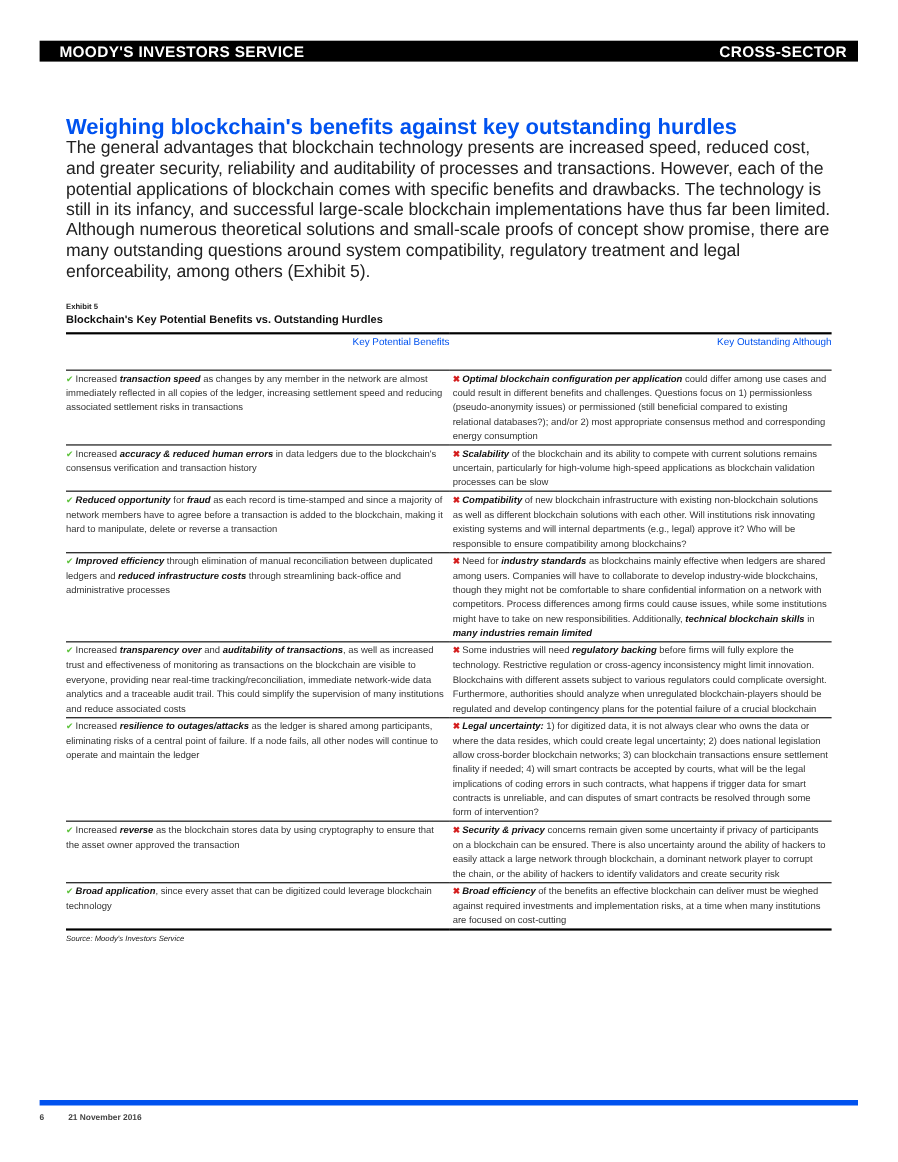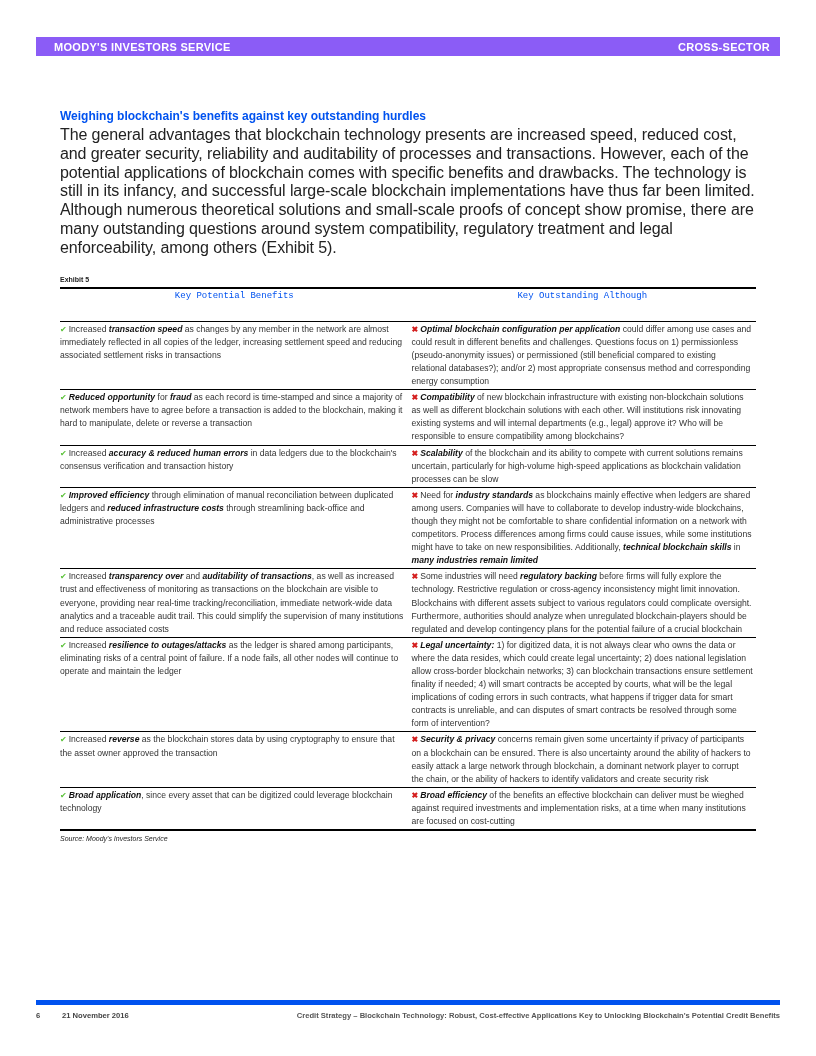--- a/index.html
+++ b/index.html
@@ -2,43 +2,43 @@
 <html><head>
   <meta charset="utf-8">
   <style>
     html, body { margin: 0; padding: 0; background: #ffffff; }
     body {
       width: 816px; height: 1056px; position: relative; overflow: hidden;
       font-family: "Liberation Sans", sans-serif; color: #1a1a1a;
     }
     .topbar {
       position: absolute; left: 36px; top: 37px; width: 744px; height: 19px;
-      background: #8b5cf6; color: #ffffff;
-      font-size: 11px; font-weight: bold; letter-spacing: 0.3px;
+      background: #000000; color: #ffffff;
+      font-size: 14px; font-weight: bold; letter-spacing: 0.3px;
       display: flex; align-items: center; justify-content: space-between;
       padding: 0 10px 0 18px; box-sizing: border-box;
     }
     .content { position: absolute; left: 60px; top: 106px; width: 695px; }
     h1 {
-      margin: 0; font-size: 12px; font-weight: bold; color: #0052ef; line-height: 20px;
+      margin: 0; font-size: 20px; font-weight: bold; color: #0052ef; line-height: 20px;
     }
     .intro {
       margin: 0; font-size: 16px; line-height: 18.8px; color: #222;
       letter-spacing: -0.1px;
     }
     .exhibit-label { margin-top: 17px; font-size: 7px; font-weight: bold; color: #222; line-height: 9px; }
     .exhibit-title { font-size: 10px; font-weight: bold; color: #111; line-height: 14px; margin-top: 1px; }
     table.ex {
       width: 696px; border-collapse: collapse; margin-top: 3px;
       border-top: 2px solid #000; border-bottom: 2px solid #000;
       font-size: 8.6px; line-height: 13.1px; color: #333;
     }
     table.ex th {
-      color: #0052ef; font-weight: normal; font-size: 9px; text-align: center;
-      padding: 1px 0 18px 0; border-bottom: 1px solid #000; height: 11px; font-family: Liberation Mono, monospace;
+      color: #0052ef; font-weight: normal; font-size: 9px; text-align: right;
+      padding: 1px 0 18px 0; border-bottom: 1px solid #000; height: 11px;
     }
     table.ex td {
       vertical-align: top; padding: 1px 3px 1px 0; border-bottom: 1px solid #000;
     }
     table.ex td.ben { width: 347px; }
     table.ex td.hur { padding-left: 3px; width: 343px; }
     .check { color: #5cc23a; font-size: 8px; margin-right: 2px; }
     .cross { color: #d41e1e; font-size: 8px; margin-right: 2px; font-weight: bold; }
     b { color: #111; font-style: italic; }
     .source { margin-top: 4px; font-size: 7px; font-style: italic; color: #222; }
@@ -59,40 +59,41 @@
 <div class="topbar">
   <span>MOODY'S INVESTORS SERVICE</span>
   <span>CROSS-SECTOR</span>
 </div>
 
 <div class="content">
   <h1>Weighing blockchain's benefits against key outstanding hurdles</h1>
   <p class="intro">The general advantages that blockchain technology presents are increased speed, reduced cost, and greater security, reliability and auditability of processes and transactions. However, each of the potential applications of blockchain comes with specific benefits and drawbacks. The technology is still in its infancy, and successful large-scale blockchain implementations have thus far been limited. Although numerous theoretical solutions and small-scale proofs of concept show promise, there are many outstanding questions around system compatibility, regulatory treatment and legal enforceability, among others (Exhibit 5).</p>
 
   <div class="exhibit-label">Exhibit 5</div>
+  <div class="exhibit-title">Blockchain's Key Potential Benefits vs. Outstanding Hurdles</div>
 
   <table class="ex">
     <thead>
       <tr>
         <th>Key Potential Benefits</th>
         <th>Key Outstanding Although</th>
       </tr>
     </thead>
     <tbody id="table-body">
         <tr>
           <td class="ben"><span class="check">✔</span><span>Increased </span><b>transaction speed</b><span> as changes by any member in the network are almost immediately reflected in all copies of the ledger, increasing settlement speed and reducing associated settlement risks in transactions</span></td>
           <td class="hur"><span class="cross">✖</span><b>Optimal blockchain configuration per application</b><span> could differ among use cases and could result in different benefits and challenges. Questions focus on 1) permissionless (pseudo-anonymity issues) or permissioned (still beneficial compared to existing relational databases?); and/or 2) most appropriate consensus method and corresponding energy consumption</span></td>
         </tr>
         <tr>
+          <td class="ben"><span class="check">✔</span><span>Increased </span><b>accuracy &amp; reduced human errors</b><span> in data ledgers due to the blockchain's consensus verification and transaction history</span></td>
+          <td class="hur"><span class="cross">✖</span><b>Scalability</b><span> of the blockchain and its ability to compete with current solutions remains uncertain, particularly for high-volume high-speed applications as blockchain validation processes can be slow</span></td>
+        </tr>
+        <tr>
           <td class="ben"><span class="check">✔</span><b>Reduced opportunity</b><span> for </span><b>fraud</b><span> as each record is time-stamped and since a majority of network members have to agree before a transaction is added to the blockchain, making it hard to manipulate, delete or reverse a transaction</span></td>
           <td class="hur"><span class="cross">✖</span><b>Compatibility</b><span> of new blockchain infrastructure with existing non-blockchain solutions as well as different blockchain solutions with each other. Will institutions risk innovating existing systems and will internal departments (e.g., legal) approve it? Who will be responsible to ensure compatibility among blockchains?</span></td>
-        </tr>
-        <tr>
-          <td class="ben"><span class="check">✔</span><span>Increased </span><b>accuracy &amp; reduced human errors</b><span> in data ledgers due to the blockchain's consensus verification and transaction history</span></td>
-          <td class="hur"><span class="cross">✖</span><b>Scalability</b><span> of the blockchain and its ability to compete with current solutions remains uncertain, particularly for high-volume high-speed applications as blockchain validation processes can be slow</span></td>
         </tr>
         <tr>
           <td class="ben"><span class="check">✔</span><b>Improved efficiency</b><span> through elimination of manual reconciliation between duplicated ledgers and </span><b>reduced infrastructure costs</b><span> through streamlining back-office and administrative processes</span></td>
           <td class="hur"><span class="cross">✖</span><span>Need for </span><b>industry standards</b><span> as blockchains mainly effective when ledgers are shared among users. Companies will have to collaborate to develop industry-wide blockchains, though they might not be comfortable to share confidential information on a network with competitors. Process differences among firms could cause issues, while some institutions might have to take on new responsibilities. Additionally, </span><b>technical blockchain skills</b><span> in </span><b>many industries remain limited</b></td>
         </tr>
         <tr>
           <td class="ben"><span class="check">✔</span><span>Increased </span><b>transparency over</b><span> and </span><b>auditability of transactions</b><span>, as well as increased trust and effectiveness of monitoring as transactions on the blockchain are visible to everyone, providing near real-time tracking/reconciliation, immediate network-wide data analytics and a traceable audit trail. This could simplify the supervision of many institutions and reduce associated costs</span></td>
           <td class="hur"><span class="cross">✖</span><span>Some industries will need </span><b>regulatory backing</b><span> before firms will fully explore the technology. Restrictive regulation or cross-agency inconsistency might limit innovation. Blockchains with different assets subject to various regulators could complicate oversight. Furthermore, authorities should analyze when unregulated blockchain-players should be regulated and develop contingency plans for the potential failure of a crucial blockchain</span></td>
         </tr>
         <tr>
@@ -110,14 +111,13 @@
       </tbody>
   </table>
 
   <div class="source">Source: Moody's Investors Service</div>
 </div>
 
 <div class="footbar"></div>
 <div class="footer">
   <span class="pg">6</span>
   <span class="date">21 November 2016</span>
-  <span class="doc">Credit Strategy – Blockchain Technology: Robust, Cost-effective Applications Key to Unlocking Blockchain's Potential Credit Benefits</span>
 </div>
 
 </body></html>

